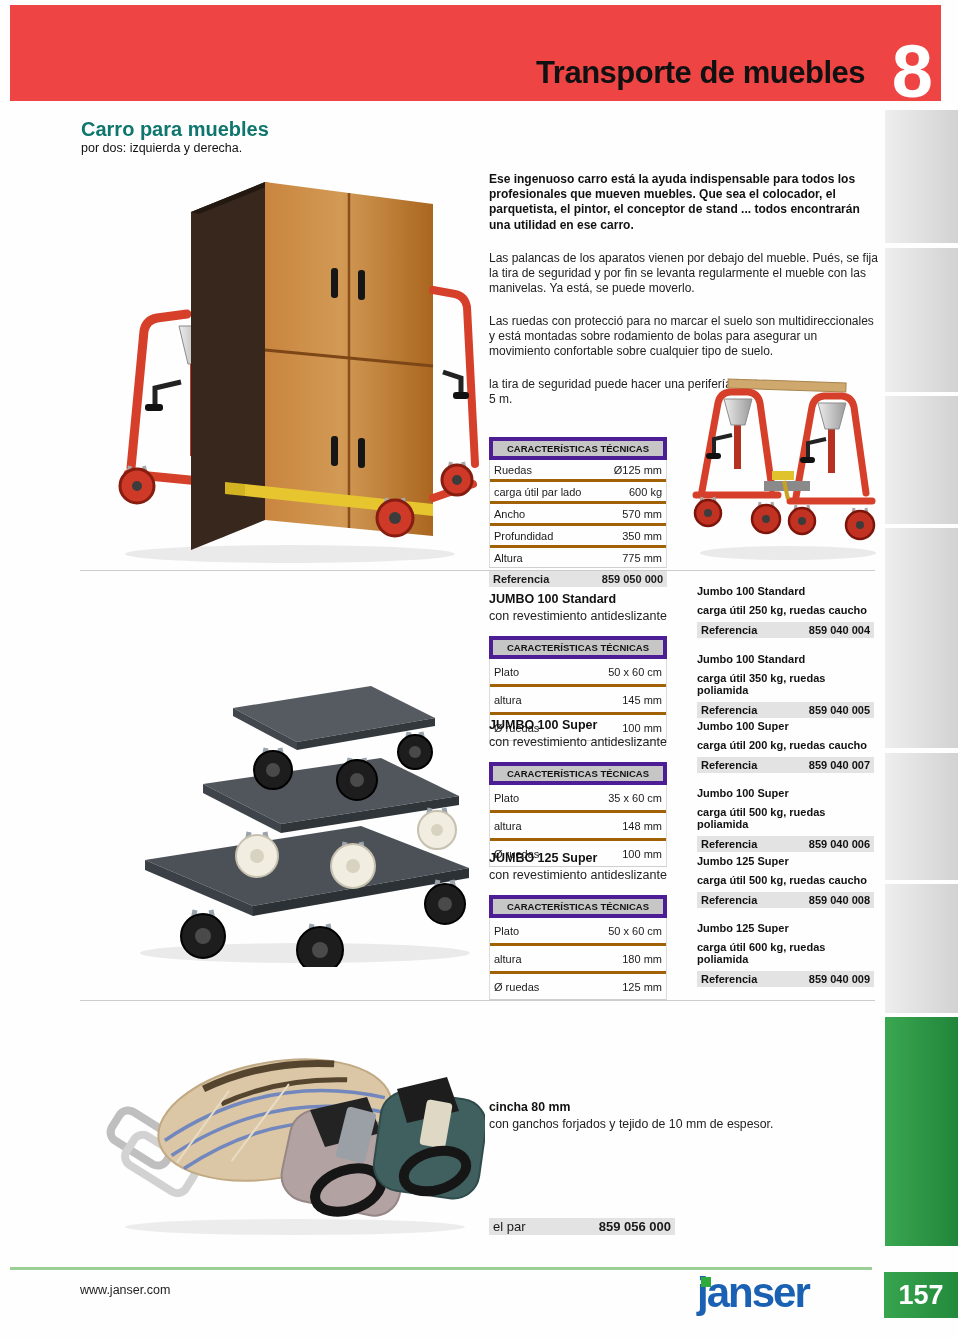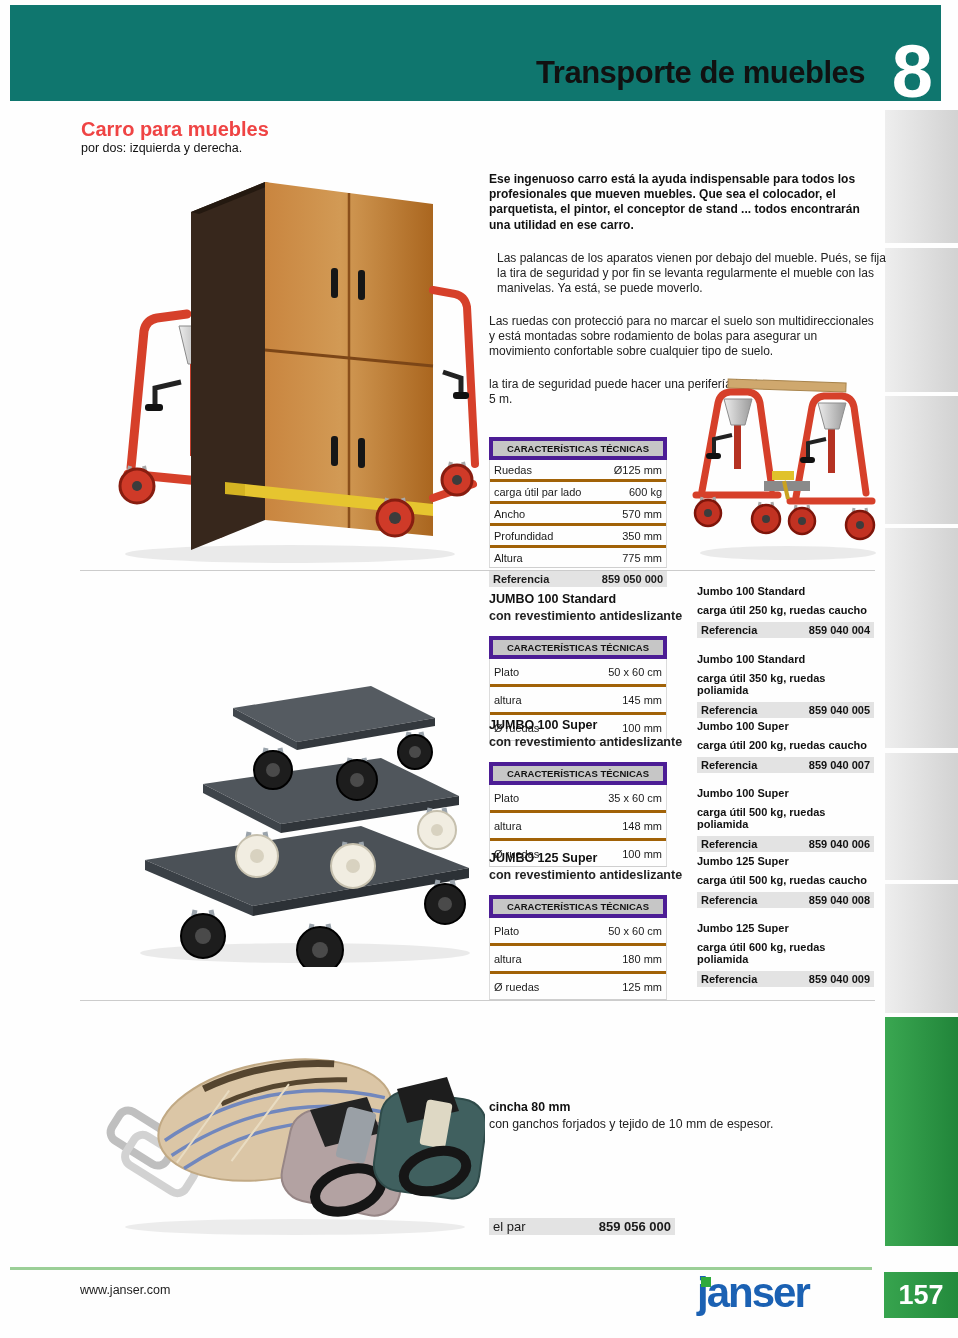--- a/index.html
+++ b/index.html
@@ -1,55 +1,55 @@
 <!DOCTYPE html>
 <html><head>
 <meta charset="utf-8">
 <style>
   html,body{margin:0;padding:0;background:#ffffff;}
   .page{position:relative;width:958px;height:1338px;background:#fefefe;overflow:hidden;
         font-family:"Liberation Sans",sans-serif;color:#1a1a1a;}
   .abs{position:absolute;}
 
   
-  .header-bar{left:10px;top:5px;width:931px;height:96px;background:#0f766e;}
+  .header-bar{left:10px;top:5px;width:931px;height:96px;background:#ef4444;}
   .header-title{position:absolute;right:76px;bottom:10px;font-size:31px;font-weight:bold;color:#111;
                 letter-spacing:-0.5px;white-space:nowrap;}
   .chapter-num{position:absolute;right:8px;bottom:-8px;font-size:74px;font-weight:bold;color:#ffffff;line-height:1;}
 
   
   .tab{left:885px;width:73px;background:linear-gradient(to right,#eeeeee,#d2d2d2);}
   .tab-green{left:885px;width:73px;background:linear-gradient(to right,#3aa751,#21853a);}
   .page-num-box{left:884px;top:1272px;width:74px;height:46px;background:linear-gradient(to right,#37a44e,#238a3c);
                 display:flex;align-items:center;justify-content:center;}
   .page-num{font-size:27px;font-weight:bold;color:#ffffff;}
 
   
-  .sec-title{left:81px;top:118px;font-size:20px;font-weight:bold;color:#ef4444;}
+  .sec-title{left:81px;top:118px;font-size:20px;font-weight:bold;color:#0f766e;}
   .sec-sub{left:81px;top:141px;font-size:12.5px;color:#111;}
 
   
   .para{left:489px;width:392px;font-size:12px;line-height:15.2px;color:#222;}
   .para.bold{font-weight:bold;color:#111;}
 
   
   .tech-table{width:178px;font-size:11px;}
   .tt-header{height:15px;line-height:15px;background:#c6c6c6;border:4px solid #4c1d95;
              font-weight:bold;font-size:9.5px;text-align:center;color:#111;}
   .tt-body{border-left:1px solid #dcdcdc;border-right:1px solid #dcdcdc;border-bottom:1px solid #cfcfcf;}
   .tt-row{display:flex;justify-content:space-between;align-items:center;height:19px;
           padding:0 4px;border-bottom:3px solid #a16207;}
   .tt-row:last-child{border-bottom:none;}
   .tall .tt-row{height:25px;}
   .tt-ref{margin-top:2px;height:17px;background:#e3e3e3;display:flex;justify-content:space-between;
           align-items:center;padding:0 4px;font-weight:bold;}
 
   
   .prod-name{font-size:12.5px;font-weight:bold;color:#111;}
-  .prod-desc{font-size:12.5px;color:#222;margin-top:3px;font-weight:bold;}
+  .prod-desc{font-size:12.5px;color:#222;margin-top:3px;}
 
   
   .ref-block{width:177px;font-size:11px;color:#111;}
   .rb-name{font-weight:bold;}
   .rb-desc{font-weight:bold;margin-top:7px;}
   .rb-ref{margin-top:6px;height:16px;background:#e3e3e3;display:flex;justify-content:space-between;
           align-items:center;padding:0 4px;font-weight:bold;}
 
   .divider{left:80px;width:795px;height:1px;background:#cccccc;}
 
@@ -149,21 +149,21 @@
         <circle r="5" fill="#3c3c3c"></circle>
     </g>
     <g transform="translate(300,350)">
       <path d="M-8 -20 L-12 0 M8 -20 L12 0" stroke="#a8a8a8" stroke-width="4" fill="none"></path>
       <circle r="18" fill="#cf3a28" stroke="#871d10" stroke-width="3"></circle>
         <circle r="6" fill="#3c3c3c"></circle>
     </g>
   </svg>
 
   <div class="abs para bold" style="top:172px;">Ese ingenuoso carro está la ayuda indispensable para todos los profesionales que mueven muebles. Que sea el colocador, el parquetista, el pintor, el conceptor de stand ... todos encontrarán una utilidad en ese carro.</div>
-  <div class="abs para" style="top:251px;margin-left:8px;">Las palancas de los aparatos vienen por debajo del mueble. Pués, se fija la tira de seguridad y por fin se levanta regularmente el mueble con las manivelas. Ya está, se puede moverlo.</div>
+  <div class="abs para" style="top:251px;">Las palancas de los aparatos vienen por debajo del mueble. Pués, se fija la tira de seguridad y por fin se levanta regularmente el mueble con las manivelas. Ya está, se puede moverlo.</div>
   <div class="abs para" style="top:314px;">Las ruedas con protecció para no marcar el suelo son multidireccionales y está montadas sobre rodamiento de bolas para asegurar un movimiento confortable sobre cualquier tipo de suelo.</div>
   <div class="abs para" style="top:377px;width:280px;">la tira de seguridad puede hacer una perifería hasta 5 m.</div>
 
   <svg class="abs" style="left:688px;top:373px;" width="200" height="192" viewBox="0 0 200 192">
     <defs>
       <linearGradient id="silver2" x1="0" y1="0" x2="1" y2="0">
         <stop offset="0" stop-color="#ececec"></stop>
           <stop offset="1" stop-color="#9a9a9a"></stop>
       </linearGradient>
     </defs>

